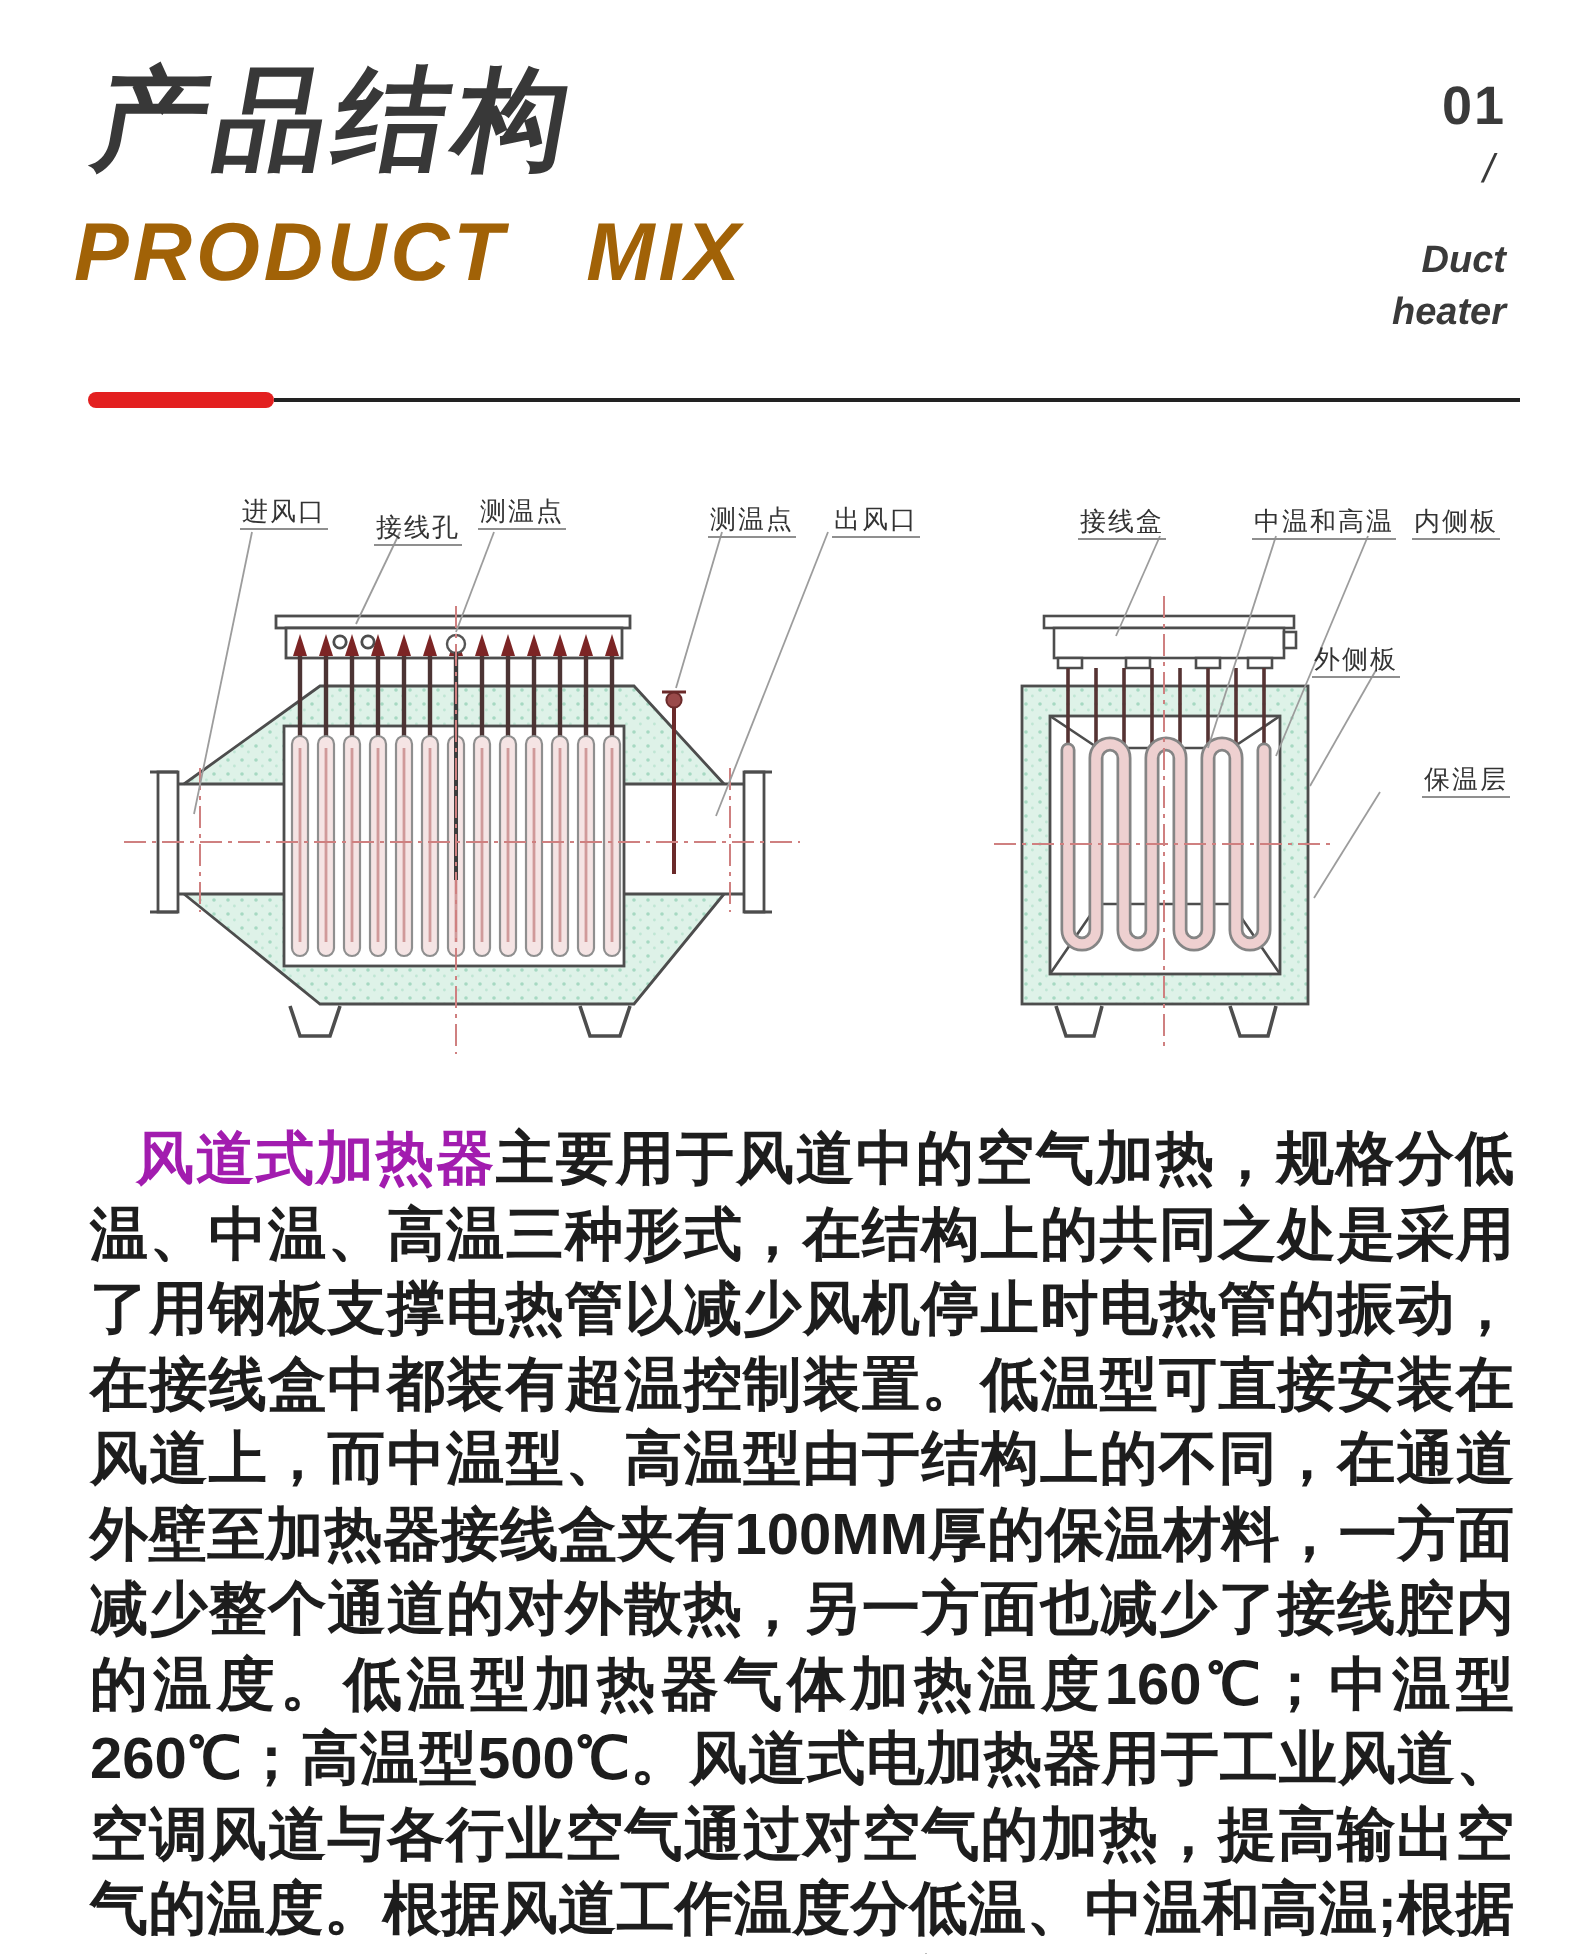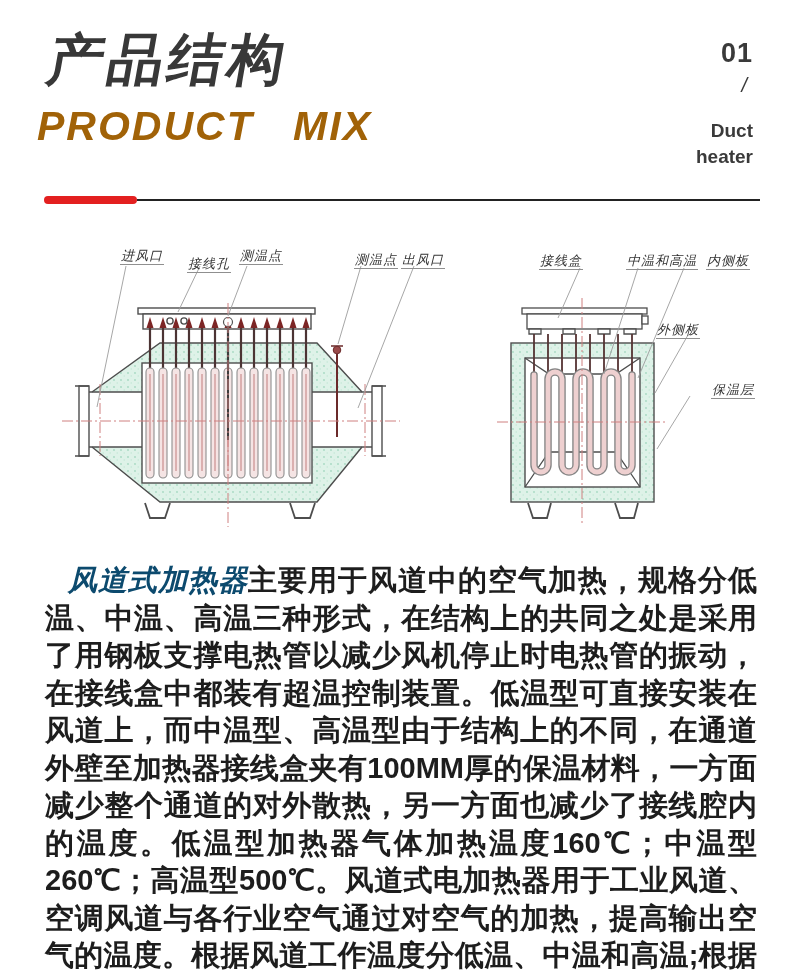--- a/index.html
+++ b/index.html
@@ -8,29 +8,29 @@
 
   
   .title-zh{position:absolute;left:43px;top:30px;margin:0;font-size:56px;line-height:60px;
             font-weight:900;color:#383838;letter-spacing:4px;transform:skewX(-10deg);
             transform-origin:left bottom;}
   .title-en{position:absolute;left:37px;top:104px;margin:0;font-size:41px;line-height:44px;
             font-weight:800;font-style:italic;color:#a16207;letter-spacing:2px;word-spacing:26px;}
   .header-right{position:absolute;right:37px;top:0;width:120px;text-align:right;color:#3a3a3a;}
   .page-number{position:absolute;right:0;top:38px;font-size:27px;font-weight:700;letter-spacing:1px;}
   .slash{position:absolute;right:6px;top:74px;font-size:20px;font-style:italic;font-weight:400;}
-  .topic{position:absolute;right:0;top:118px;font-size:19px;font-weight:700;line-height:26px;}
+  .topic{position:absolute;right:0;top:118px;font-size:19px;font-weight:700;line-height:26px;font-style:italic;}
 
   
   .rule{position:absolute;left:44px;top:196px;width:716px;height:8px;display:flex;align-items:center;}
   .rule-accent{width:93px;height:8px;border-radius:4px;flex:0 0 auto;}
   .rule-line{flex:1;height:2px;}
 
   
-  .figures{position:absolute;left:0;top:240px;width:790px;height:300px;font-style:italic;}
+  .figures{position:absolute;left:0;top:240px;width:790px;height:300px;}
   .figures svg{position:absolute;left:0;top:0;}
   .dlabel{position:absolute;font-size:13px;line-height:15px;color:#333;letter-spacing:1px;
           border-bottom:1px solid #8f8f8f;padding:0 1px 1px 1px;white-space:nowrap;}
 
   
   .para{position:absolute;left:45px;top:562px;width:712px;margin:0;
         font-size:29px;line-height:37.5px;font-weight:600;color:#1d1d1d;
         text-align:justify;text-indent:23px;}
   .para .hl{font-weight:700;}
 </style>
@@ -178,25 +178,25 @@
           <line x1="688" y1="335" x2="655" y2="393"></line>
           <line x1="690" y1="396" x2="657" y2="449"></line>
         </g>
       </g>
     </svg>
 
     <span class="dlabel" style="left:120px;top:8px">进风口</span>
     <span class="dlabel" style="left:187px;top:16px">接线孔</span>
     <span class="dlabel" style="left:239px;top:8px">测温点</span>
     <span class="dlabel" style="left:354px;top:12px">测温点</span>
-    <span class="dlabel" style="left:401px;top:12px">出风口</span>
+    <span class="dlabel" style="left:416px;top:12px">出风口</span>
     <span class="dlabel" style="left:539px;top:13px">接线盒</span>
     <span class="dlabel" style="left:626px;top:13px">中温和高温</span>
     <span class="dlabel" style="left:706px;top:13px">内侧板</span>
     <span class="dlabel" style="left:656px;top:82px">外侧板</span>
     <span class="dlabel" style="left:711px;top:142px">保温层</span>
   </section>
 
   <p class="para">
-    <span class="hl" id="hlSpan" style="color: #0c4a6e; font-style: italic;">风道式加热器</span><span>主要用于风道中的空气加热，规格分低温、中温、高温三种形式，在结构上的共同之处是采用了用钢板支撑电热管以减少风机停止时电热管的振动，在接线盒中都装有超温控制装置。低温型可直接安装在风道上，而中温型、高温型由于结构上的不同，在通道外壁至加热器接线盒夹有100MM厚的保温材料，一方面减少整个通道的对外散热，另一方面也减少了接线腔内的温度。低温型加热器气体加热温度160℃；中温型260℃；高温型500℃。风道式电加热器用于工业风道、空调风道与各行业空气通过对空气的加热，提高输出空气的温度。根据风道工作温度分低温、中温和高温;根据风道内风速分低风速、中风速和高风速。</span>
+    <span class="hl" id="hlSpan" style="color: #a21caf;">风道式加热器</span><span>主要用于风道中的空气加热，规格分低温、中温、高温三种形式，在结构上的共同之处是采用了用钢板支撑电热管以减少风机停止时电热管的振动，在接线盒中都装有超温控制装置。低温型可直接安装在风道上，而中温型、高温型由于结构上的不同，在通道外壁至加热器接线盒夹有100MM厚的保温材料，一方面减少整个通道的对外散热，另一方面也减少了接线腔内的温度。低温型加热器气体加热温度160℃；中温型260℃；高温型500℃。风道式电加热器用于工业风道、空调风道与各行业空气通过对空气的加热，提高输出空气的温度。根据风道工作温度分低温、中温和高温;根据风道内风速分低风速、中风速和高风速。</span>
   </p>
 
 </div>
 
 </body></html>

